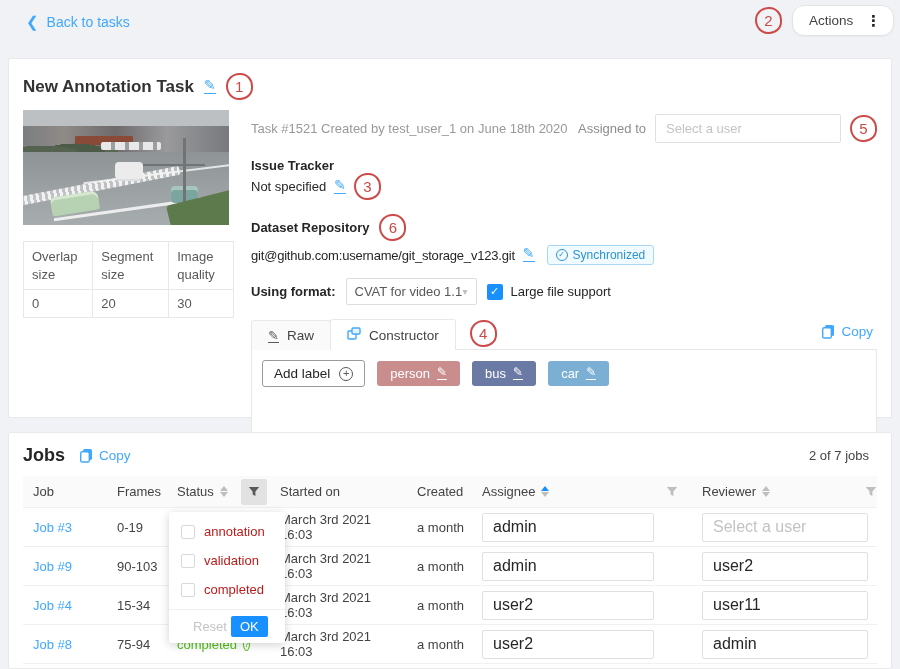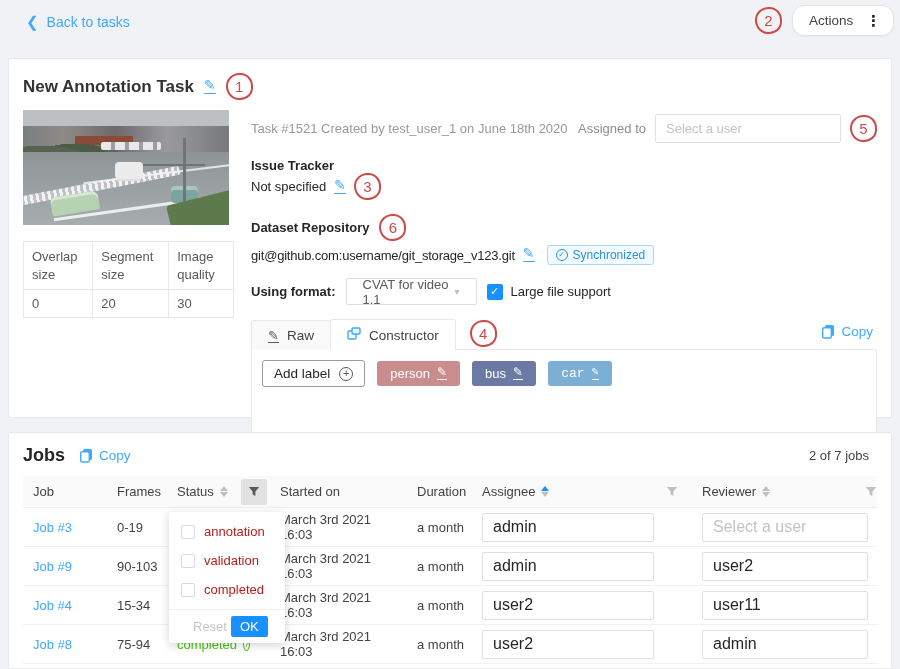--- a/index.html
+++ b/index.html
@@ -69,21 +69,21 @@
   .it-block { margin-top:15px; }
   .it-value-row { margin-top:0; display:flex; align-items:center; gap:8px; }
   .dr-block { margin-top:14px; }
   .dr-label-row { display:flex; align-items:center; gap:10px; }
   .dr-url-row { margin-top:4px; display:flex; align-items:center; gap:8px; }
   .repo-url { font-size:13px; color:#262626; letter-spacing:-0.2px; }
   .sync-badge { display:inline-flex; align-items:center; gap:5px; background:#f0faff; border:1px solid #a8d8f5; color:#2a93d5; border-radius:3px; font-size:12px; padding:2px 8px; margin-left:4px; cursor:pointer; }
   .sync-check { width:12px; height:12px; border:1px solid #2a93d5; border-radius:50%; display:inline-flex; align-items:center; justify-content:center; font-size:8px; line-height:1; }
 
   .format-row { margin-top:13px; display:flex; align-items:center; gap:10px; }
-  .format-select { width:131px; height:27px; border:1px solid #ddd; border-radius:2px; display:flex; align-items:center; justify-content:space-between; padding:0 16px; color:#595959; font-size:13px; background:#fff; cursor:pointer; }
+  .format-select { width:131px; height:27px; border:1px solid #ddd; border-radius:2px; display:flex; align-items:center; justify-content:space-between; padding:0 8px; color:#595959; font-size:13px; background:#fff; cursor:pointer; }
   .select-caret { color:#bfbfbf; font-size:10px; }
   .cb-wrap { display:flex; align-items:center; gap:8px; cursor:pointer; }
   .checkbox-checked { width:16px; height:16px; background:#1890ff; border-radius:2px; display:inline-flex; align-items:center; justify-content:center; color:#fff; font-size:11px; }
   .cb-label { color:#262626; font-size:13px; }
 
   
   .tabs-box { margin-top:14px; position:relative; }
   .tab-bar { display:flex; align-items:flex-end; position:relative; }
   .tab { display:flex; align-items:center; gap:8px; padding:7px 16px; border:1px solid #e8e8e8; border-bottom:none; border-radius:3px 3px 0 0; font-size:13.5px; color:#434343; cursor:pointer; }
   .tab-raw { background:#fafafa; }
@@ -285,21 +285,21 @@
                 <span class="plus-circle">+</span>
               </button>
               <span class="chip" style="background-color: rgb(201, 141, 141);">
                 <span>person</span>
                 <span class="edit-pencil">✎</span>
               </span>
               <span class="chip" style="background-color: rgb(107, 121, 165);">
                 <span>bus</span>
                 <span class="edit-pencil">✎</span>
               </span>
-              <span class="chip" style="background-color: rgb(123, 175, 212); font-family: Liberation Mono, monospace;">
+              <span class="chip" style="background-color: rgb(123, 175, 212);">
                 <span>car</span>
                 <span class="edit-pencil">✎</span>
               </span>
             </div>
           </div>
         </div>
       </div>
     </div>
   </div>
 
@@ -332,21 +332,21 @@
             </span>
         </div>
         <div class="funnel-cell">
             <span class="funnel active">
               <svg width="12" height="12" viewBox="0 0 12 12">
                 <path d="M0.8 1h10.4L7.4 5.6V10L4.6 8.6V5.6Z"></path>
               </svg>
             </span>
           </div>
         <div class="hcell">Started on</div>
-        <div class="hcell">Duration</div>
+        <div class="hcell">Created</div>
         <div class="hcell">
           <span>Assignee</span>
           <span class="sorter">
               <i class="up active"></i>
               <i class="down"></i>
             </span>
         </div>
         <div class="funnel-cell">
             <span class="funnel">
               <svg width="12" height="12" viewBox="0 0 12 12">

